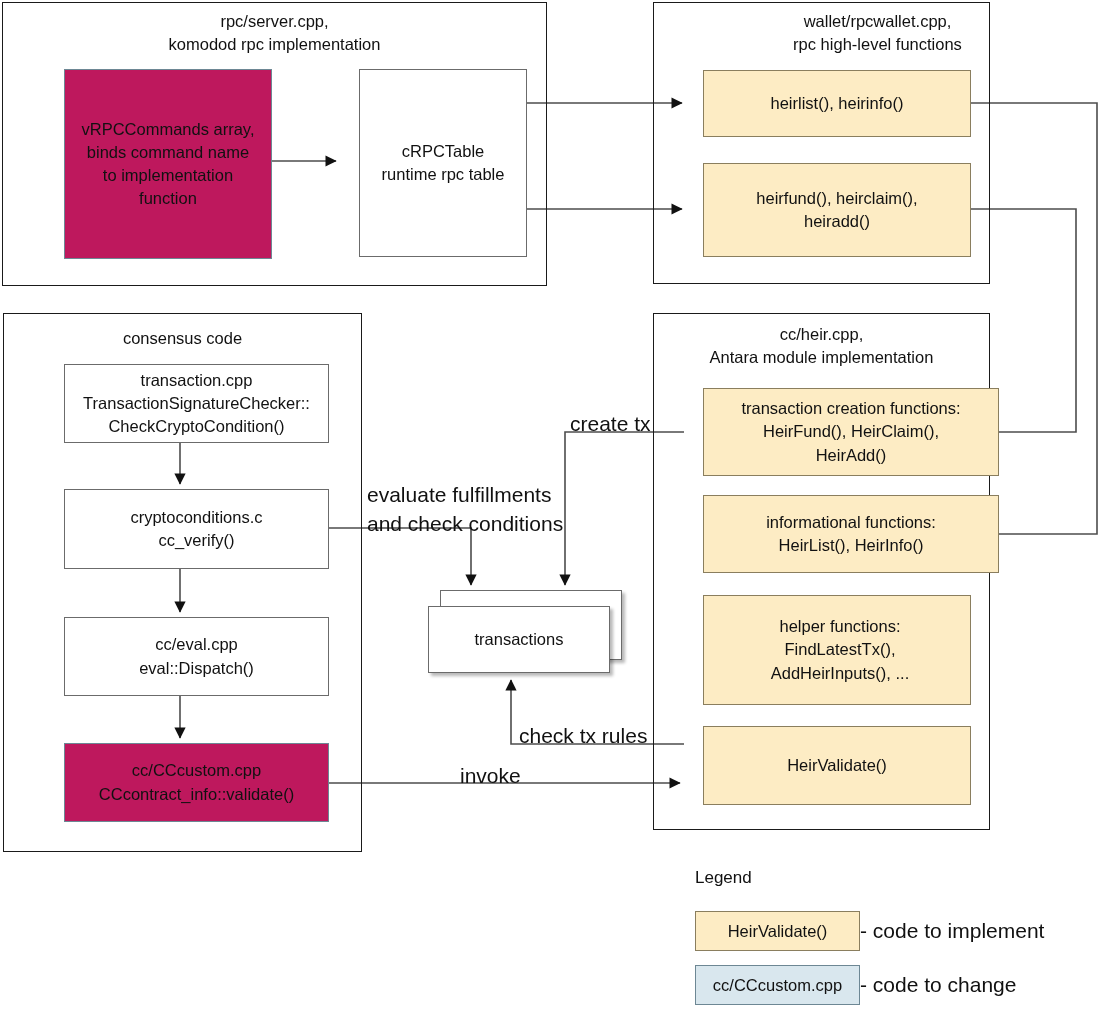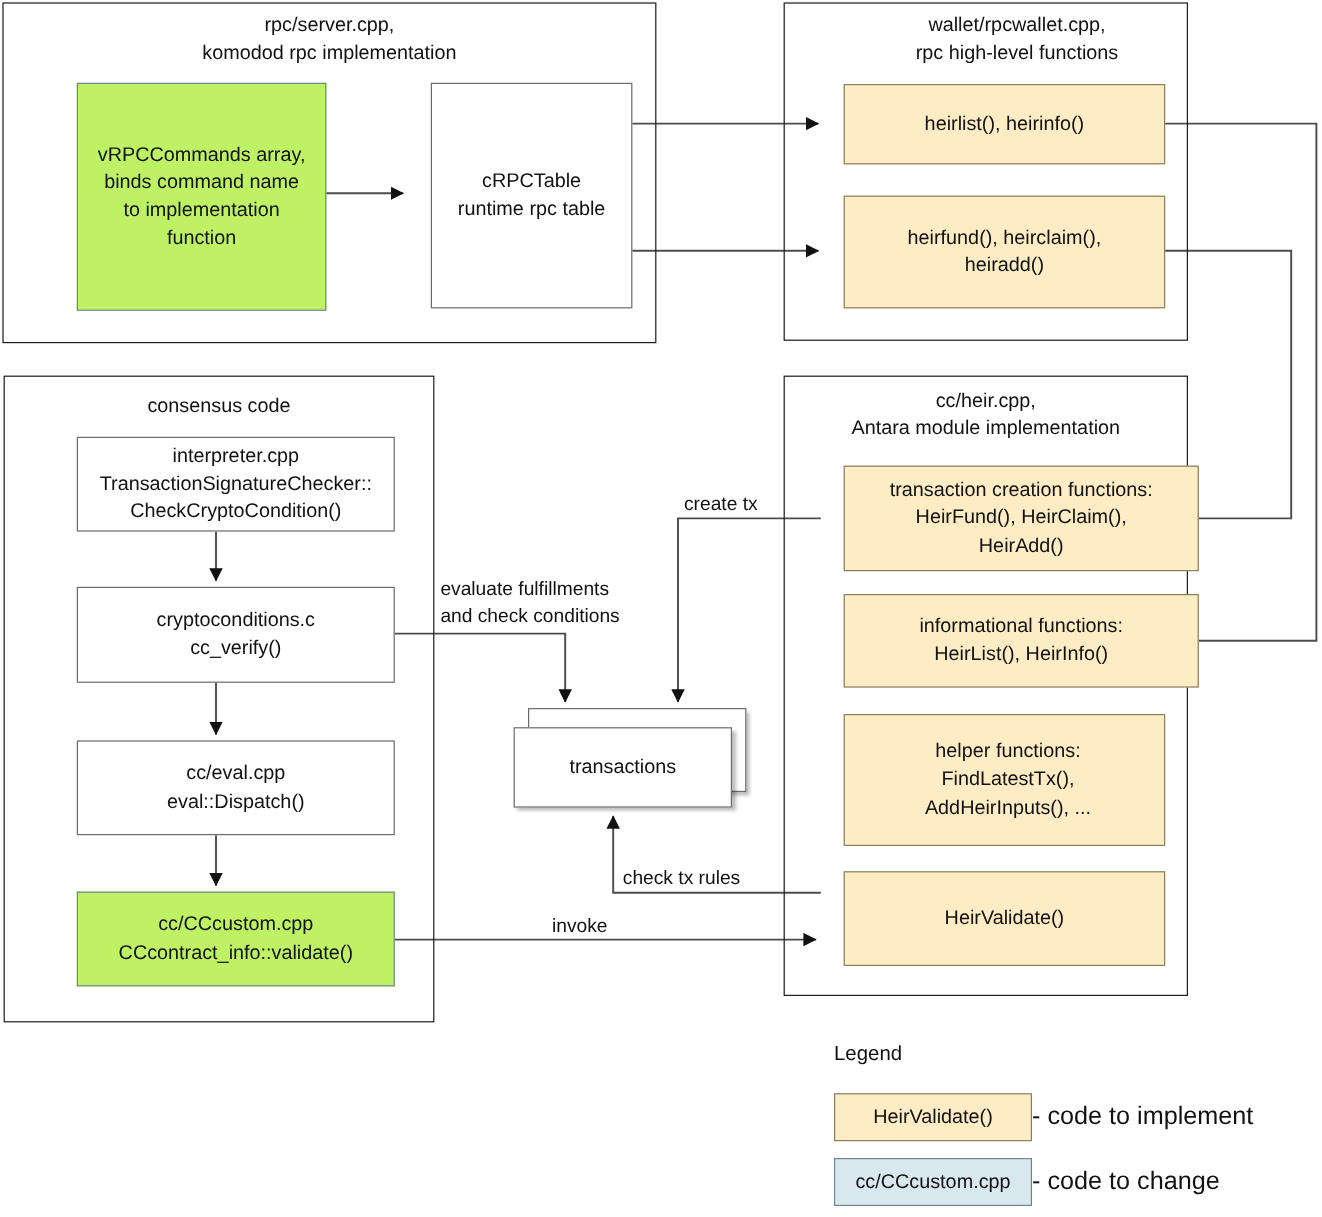--- a/index.html
+++ b/index.html
@@ -57,32 +57,32 @@
   }
   .node.plain {
     background: #ffffff;
     border: 1.4px solid #6b6b6b;
   }
   .node.yellow {
     background: #fdecc4;
     border: 1.4px solid #8a7e5e;
   }
   .node.blue {
-    background: #bef264;
+    background: #be185d;
     border: 1.4px solid #6d8794;
   }
   .node.stack {
     background: #ffffff;
     border: 1.4px solid #6b6b6b;
     box-shadow: 3px 3px 3px rgba(0,0,0,0.28);
   }
   
   .edge-label {
     position: absolute;
-    font-size: 16px;
+    font-size: 21px;
     line-height: 1.38;
     color: #111111;
     white-space: pre-line;
     background: transparent;
   }
   
   #legend {
     position: absolute;
   }
   .legend-title {
@@ -151,21 +151,21 @@
 
       <path d="M 314,783 L 680,783" marker-end="url(#arrow)"></path>
     </g>
   </svg>
 
   <div class="panel" style="left:2px; top:2px; width:545px; height:284px;"></div>
   <div class="panel-title" style="left:2px; top:10px; width:545px;">rpc/server.cpp,
 komodod rpc implementation</div>
 
   <div class="panel" style="left:653px; top:2px; width:337px; height:282px;"></div>
-  <div class="panel-title" style="left:657px; top:10px; width:381px;">wallet/rpcwallet.cpp,
+  <div class="panel-title" style="left:687px; top:10px; width:381px;">wallet/rpcwallet.cpp,
 rpc high-level functions</div>
 
   <div class="panel" style="left:3px; top:313px; width:359px; height:539px;"></div>
   <div class="panel-title" style="left:3px; top:327px; width:359px;">consensus code</div>
 
   <div class="panel" style="left:653px; top:313px; width:337px; height:517px;"></div>
   <div class="panel-title" style="left:653px; top:323px; width:337px;">cc/heir.cpp,
 Antara module implementation</div>
 
   <div class="node blue" style="left:48px; top:69px; width:208px; height:190px;">vRPCCommands array,
@@ -174,21 +174,21 @@
 function</div>
 
   <div class="node plain" style="left:343px; top:69px; width:168px; height:188px;">cRPCTable
 runtime rpc table</div>
 
   <div class="node yellow" style="left:687px; top:70px; width:268px; height:67px;">heirlist(), heirinfo()</div>
 
   <div class="node yellow" style="left:687px; top:163px; width:268px; height:94px;">heirfund(), heirclaim(),
 heiradd()</div>
 
-  <div class="node plain" style="left:48px; top:364px; width:265px; height:79px;">interpreter.cpp
+  <div class="node plain" style="left:48px; top:364px; width:265px; height:79px;">transaction.cpp
 TransactionSignatureChecker::
 CheckCryptoCondition()</div>
 
   <div class="node plain" style="left:48px; top:489px; width:265px; height:80px;">cryptoconditions.c
 cc_verify()</div>
 
   <div class="node plain" style="left:48px; top:617px; width:265px; height:79px;">cc/eval.cpp
 eval::Dispatch()</div>
 
   <div class="node blue" style="left:48px; top:743px; width:265px; height:79px;">cc/CCcustom.cpp

